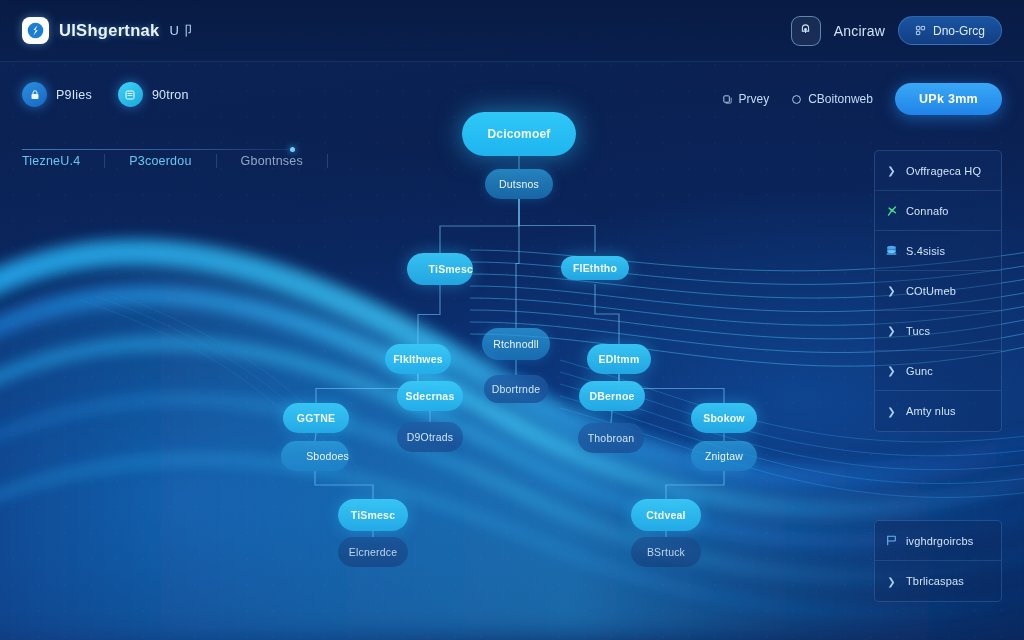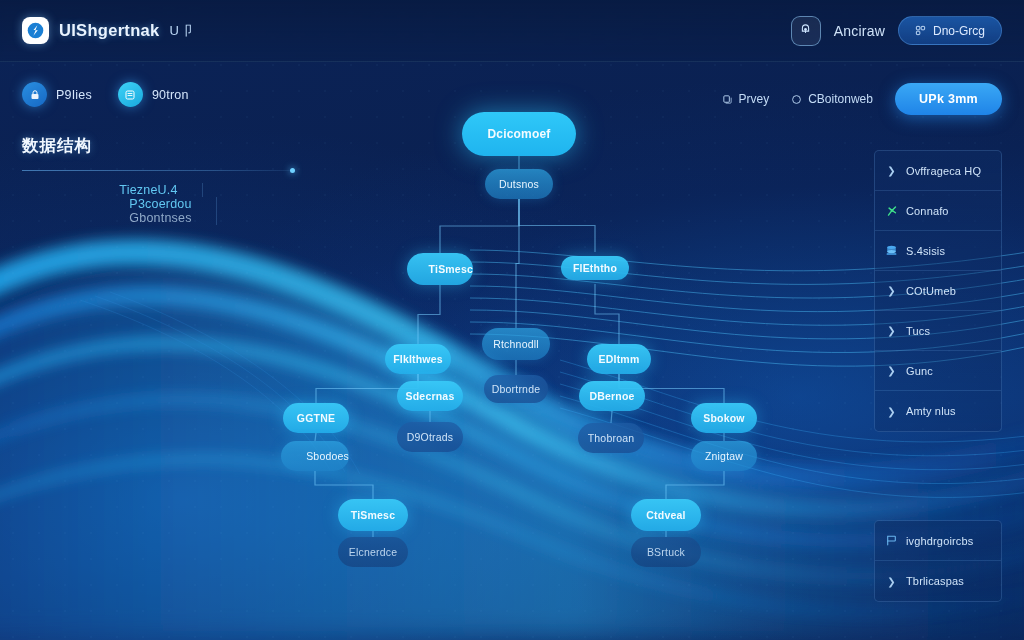--- a/index.html
+++ b/index.html
@@ -122,21 +122,21 @@
   .panel-divider {
     margin-top: 14px; height: 1px; width: 272px;
     background: linear-gradient(90deg, rgba(110,190,255,0.55) 0%, rgba(110,190,255,0.30) 70%, rgba(110,190,255,0.08) 100%);
     position: relative;
   }
   .panel-divider::after {
     content: ""; position: absolute; right: -1px; top: -2px;
     width: 5px; height: 5px; border-radius: 50%;
     background: #6fd0ff; box-shadow: 0 0 7px #56c4ff;
   }
-  .panel-tabs { margin-top: 12px; display: flex; align-items: center; flex-direction: column; }
+  .panel-tabs { margin-top: 4px; display: flex; align-items: flex-start; }
   .panel-tab {
     font-size: 12.5px; color: #62c8f2; letter-spacing: .2px;
     padding-right: 24px; cursor: pointer; white-space: nowrap;
     border-right: 1px solid rgba(120,185,250,0.22);
     padding-left: 0;
   }
   .panel-tab + .panel-tab { padding-left: 24px; }
   .panel-tab.dim { color: #8fa9c8; }
   .panel-tab:last-child { border-right: 1px solid rgba(120,185,250,0.22); }
 
@@ -337,21 +337,20 @@
     <div class="tool-text">
       <svg width="11" height="11" viewBox="0 0 24 24" aria-hidden="true">
         <circle cx="12" cy="12" r="8.5" fill="none" stroke="#bcd8f5" stroke-width="2"></circle>
       </svg>
       <span>CBoitonweb</span>
     </div>
     <button class="btn-primary">UPk 3mm</button>
   </div>
 
   <div class="info-panel">
-    <div class="panel-title-cjk">数据结构</div>
     <div class="panel-divider"></div>
     <div class="panel-tabs">
       <div class="panel-tab">TiezneU.4</div>
       <div class="panel-tab">P3coerdou</div>
       <div class="panel-tab dim">Gbontnses</div>
     </div>
   </div>
 
   <div class="side-panel">
     <div class="side-row">

